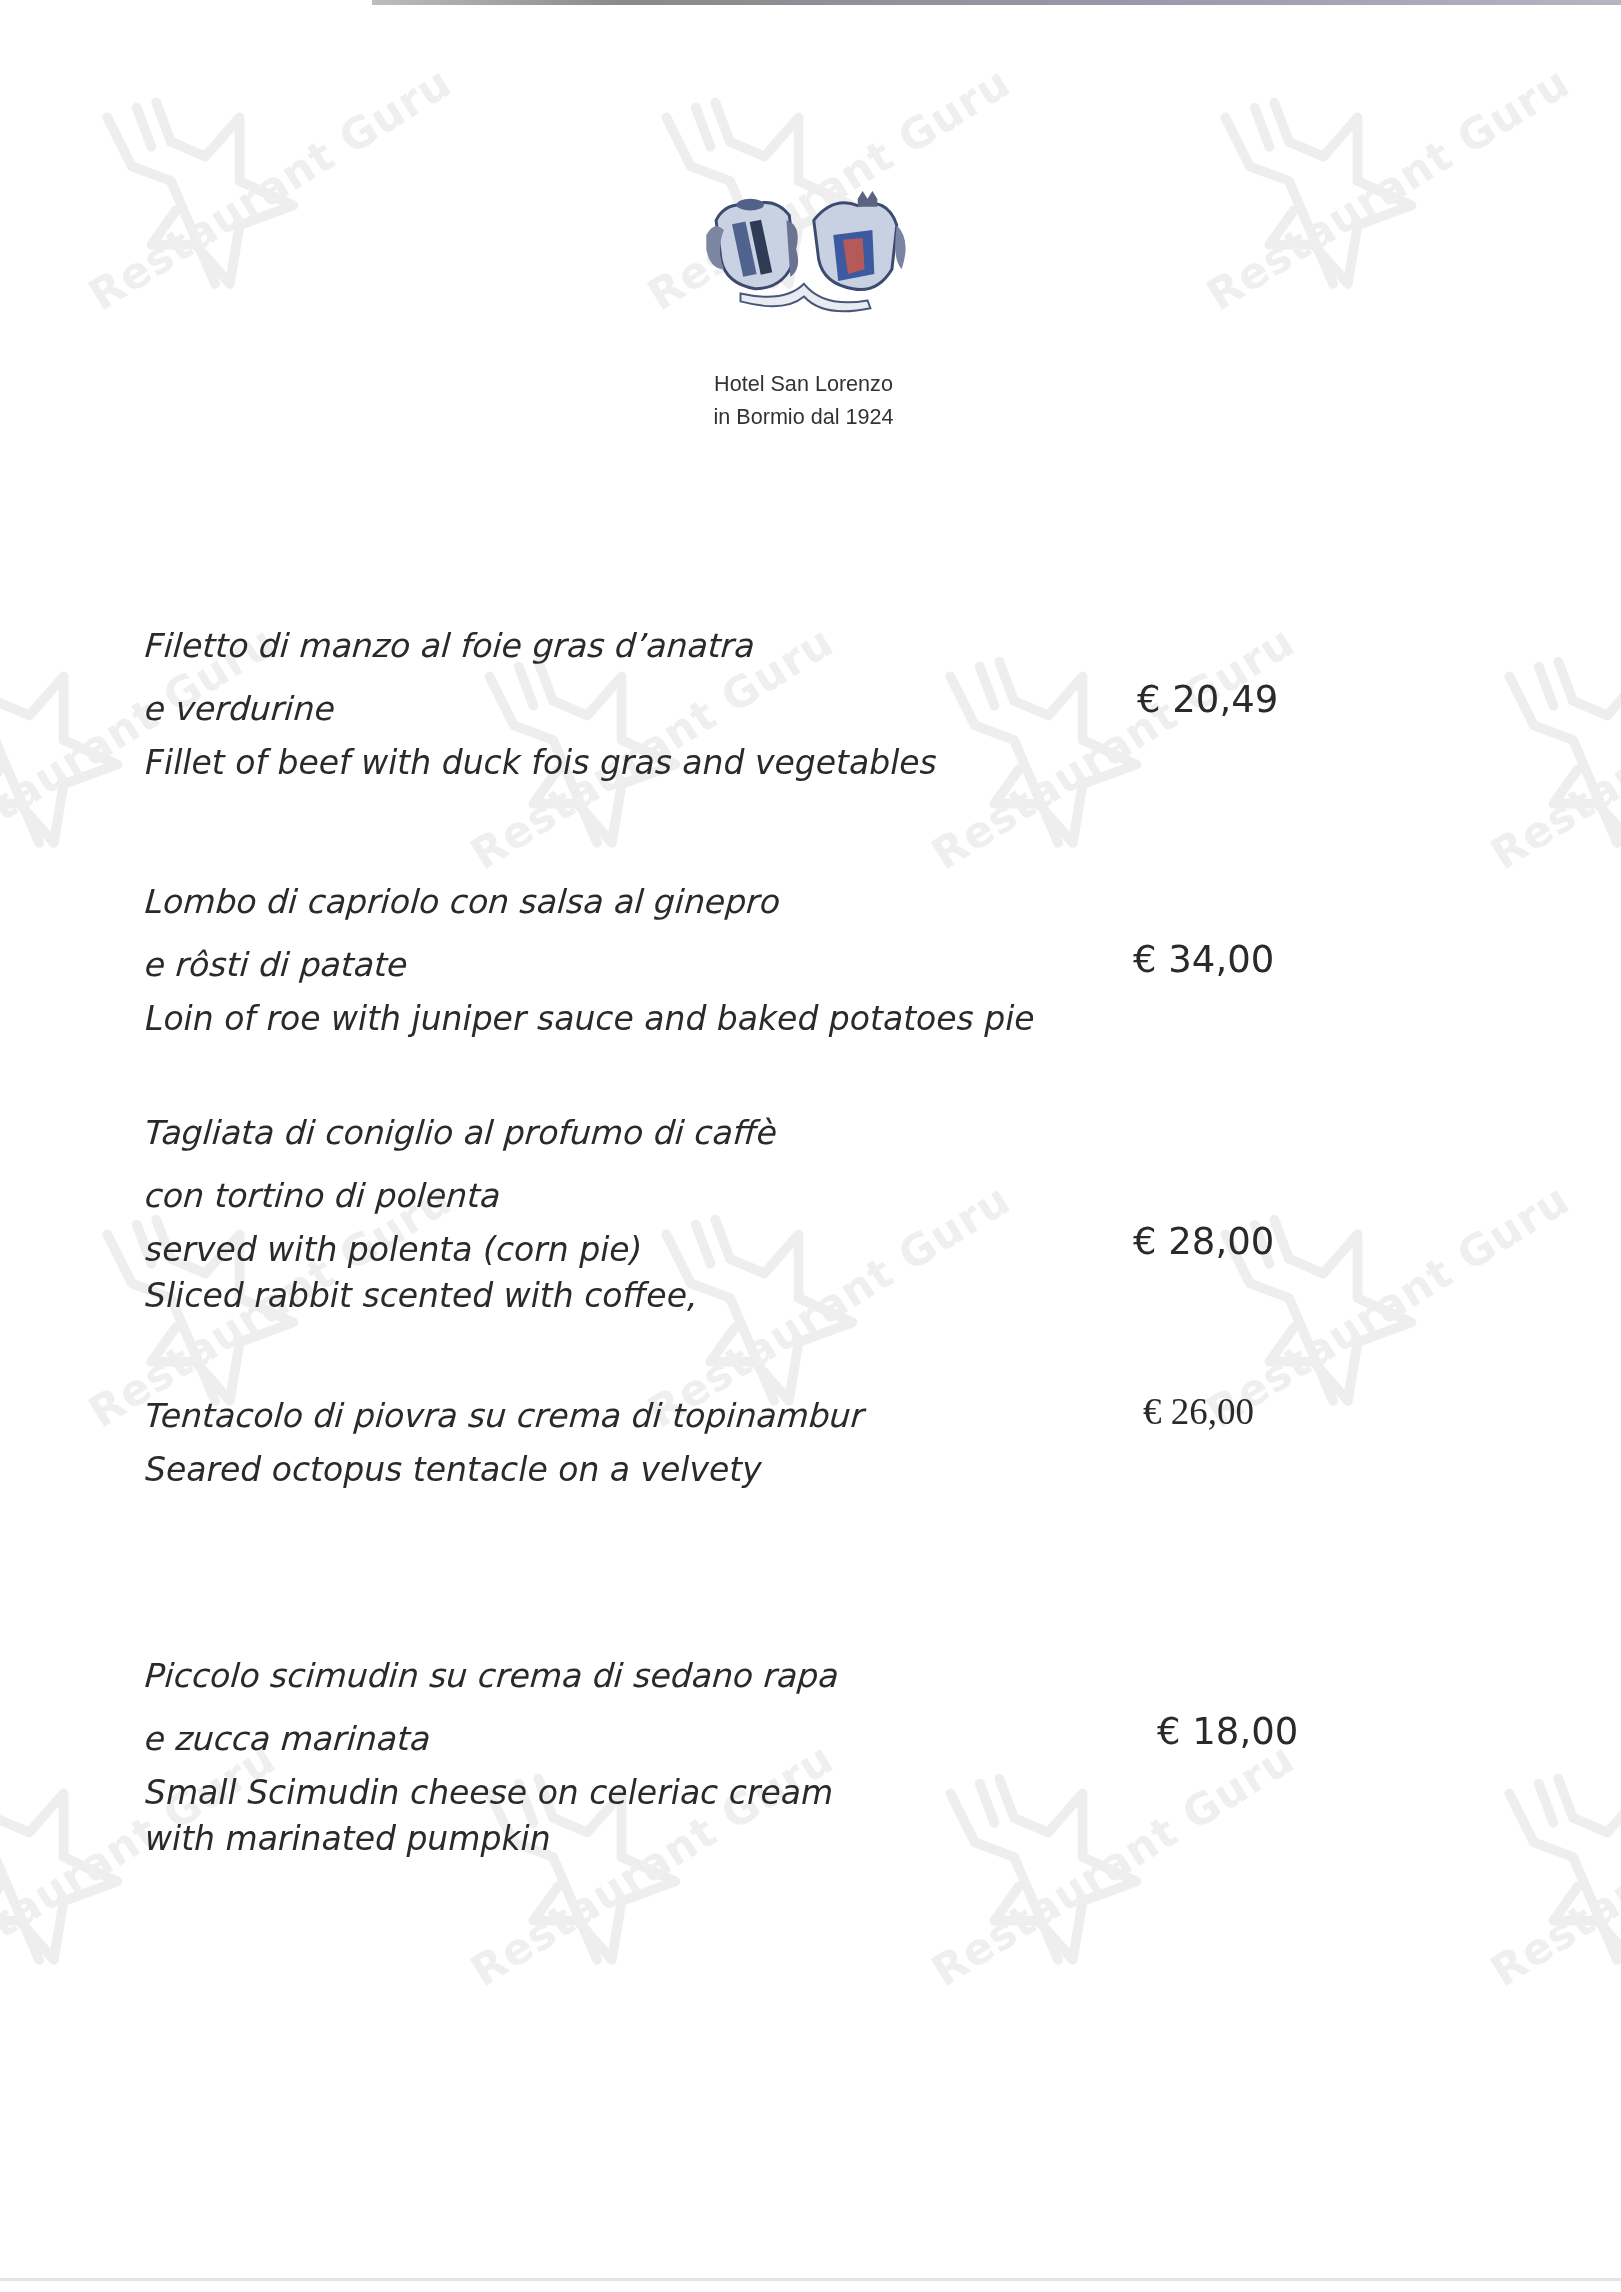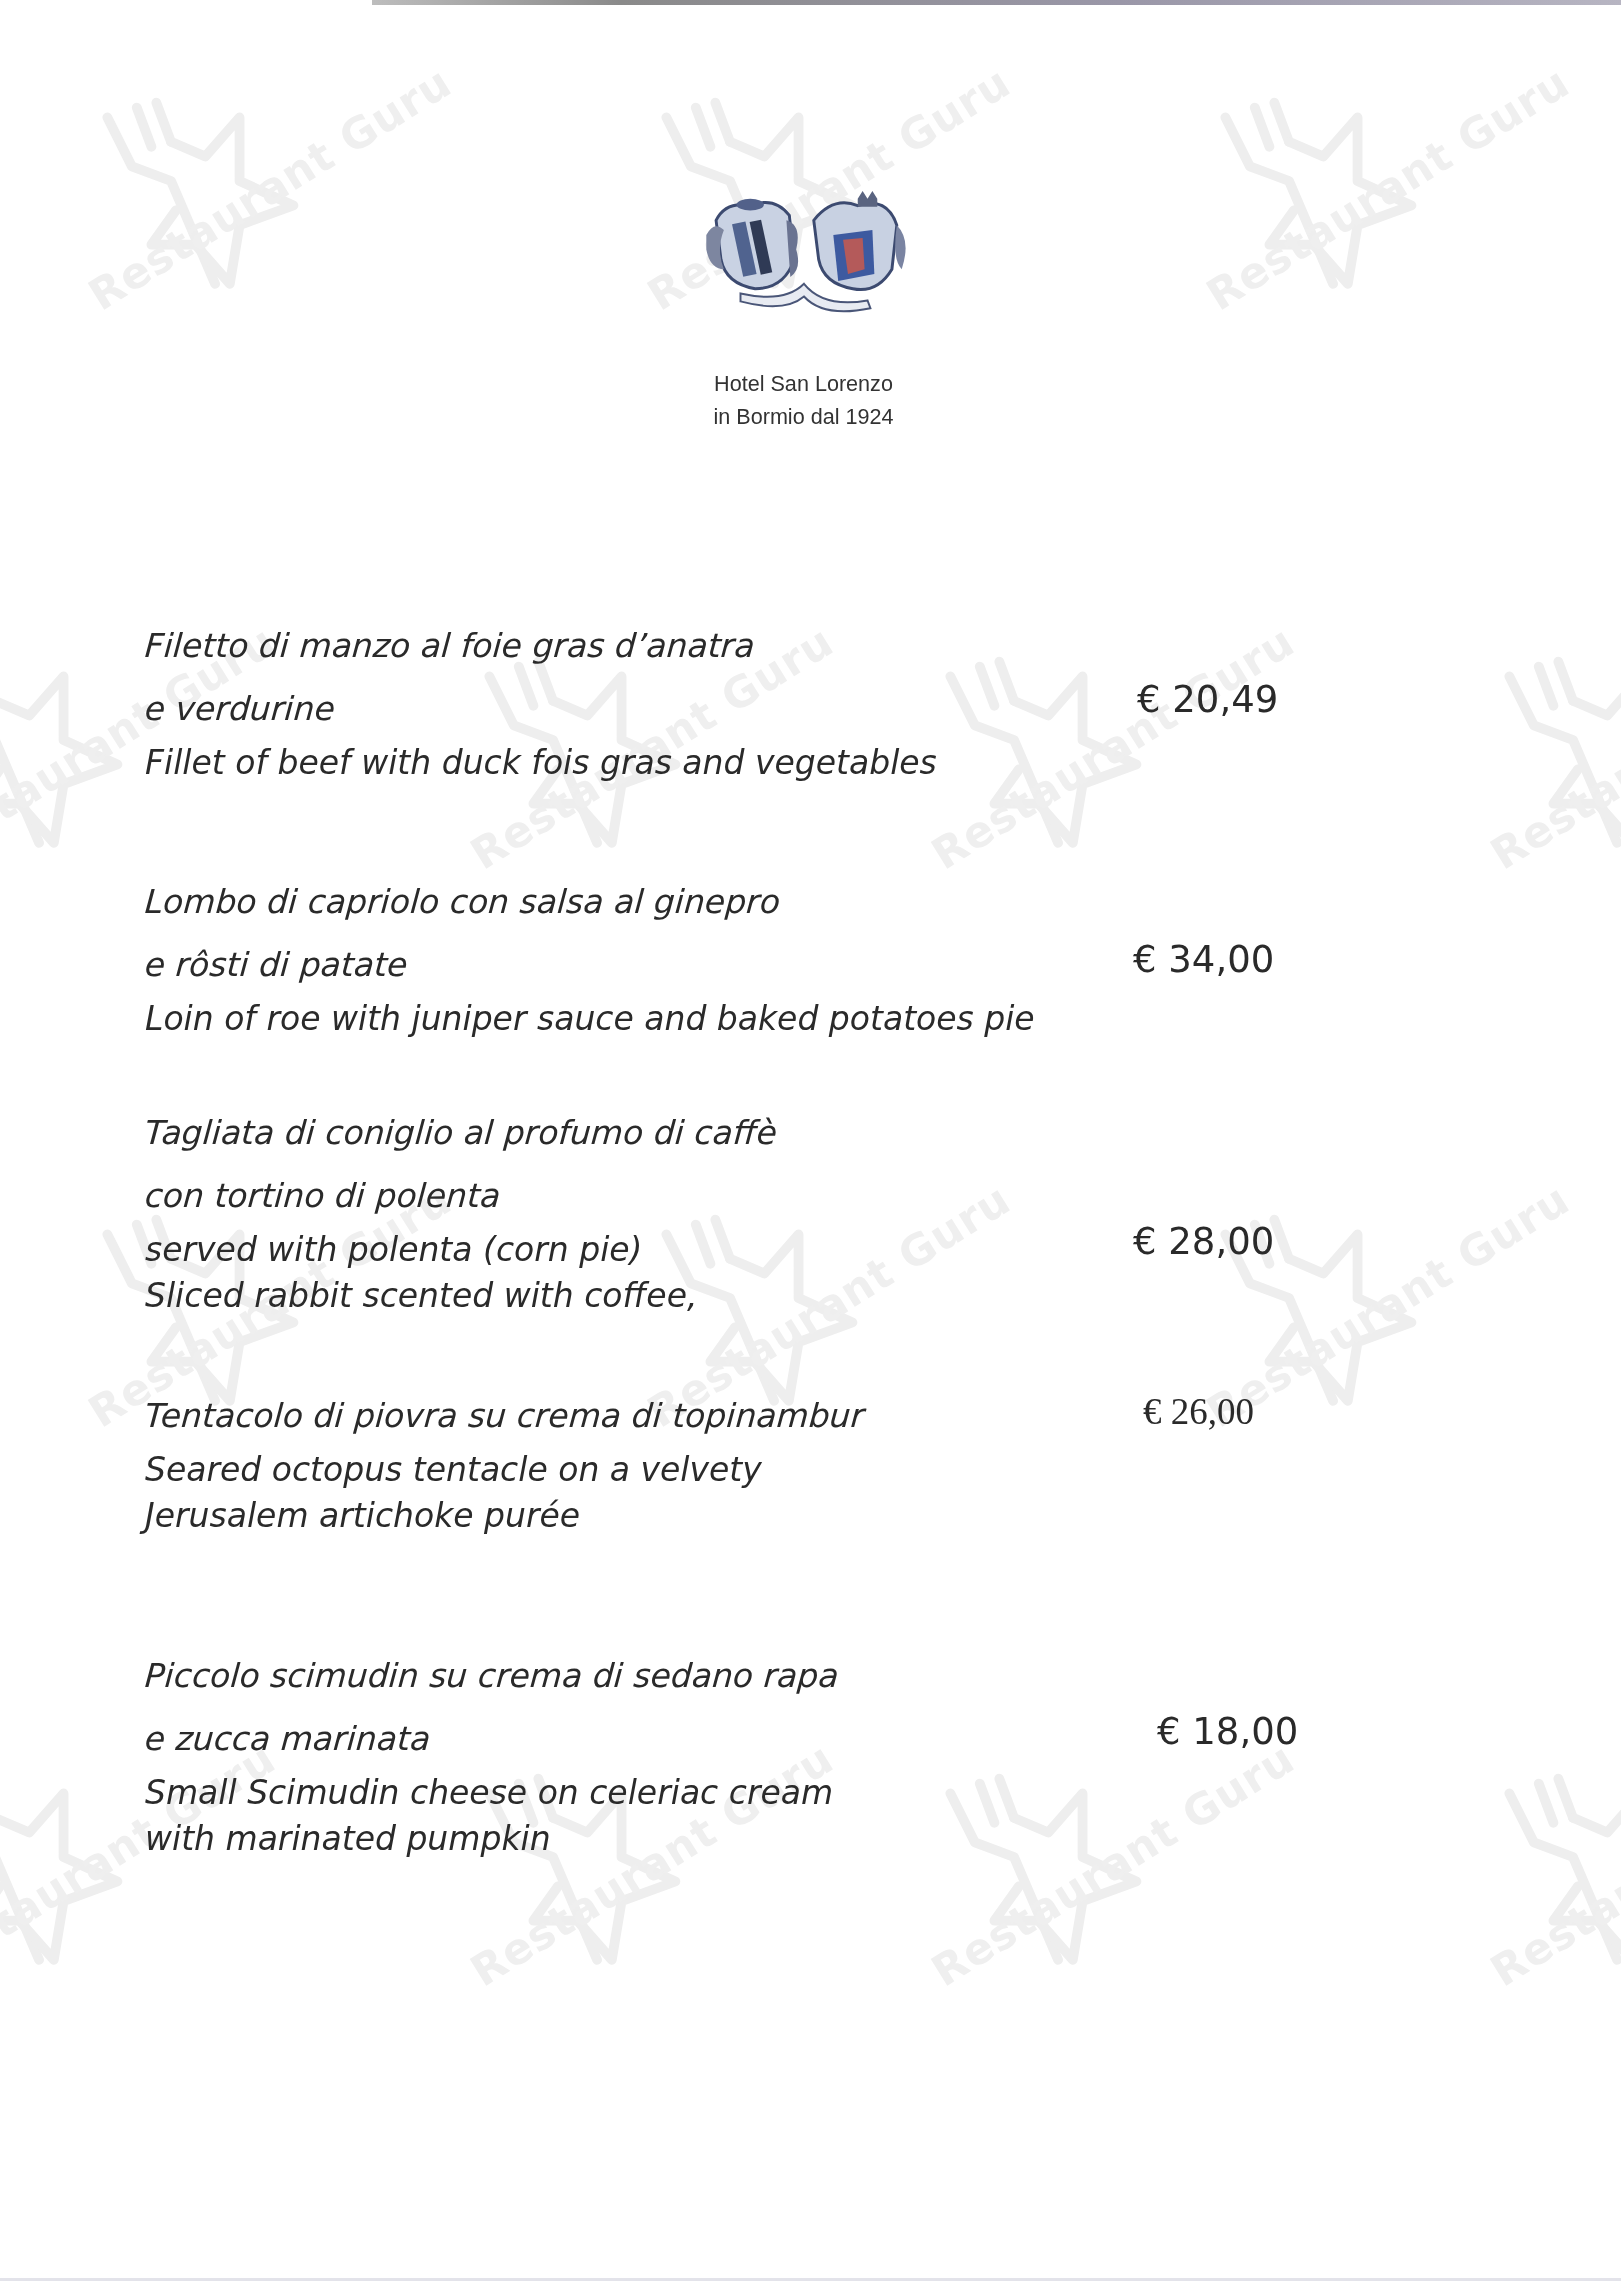--- a/index.html
+++ b/index.html
@@ -230,21 +230,20 @@
   <div class="title">Tagliata di coniglio al profumo di caffè</div>
   <div class="title">con tortino di polenta</div>
   <div class="desc">served with polenta (corn pie)</div>
   <div class="desc">Sliced rabbit scented with coffee,</div>
 </div>
 <div class="price" style="left:1133px;top:1220px;">€ 28,00</div>
 
 <div class="item" style="top:1384px;">
   <div class="title">Tentacolo di piovra su crema di topinambur</div>
   <div class="desc">Seared octopus tentacle on a velvety</div>
-  <div class="desc">Jerusalem artichoke purée</div>
 </div>
 <div class="price" style="left:1143px;top:1390px;font-family:Liberation Serif, serif;">€ 26,00</div>
 
 <div class="item" style="top:1644px;">
   <div class="title">Piccolo scimudin su crema di sedano rapa</div>
   <div class="title">e zucca marinata</div>
   <div class="desc">Small Scimudin cheese on celeriac cream</div>
   <div class="desc">with marinated pumpkin</div>
 </div>
 <div class="price" style="left:1157px;top:1710px;">€ 18,00</div>

